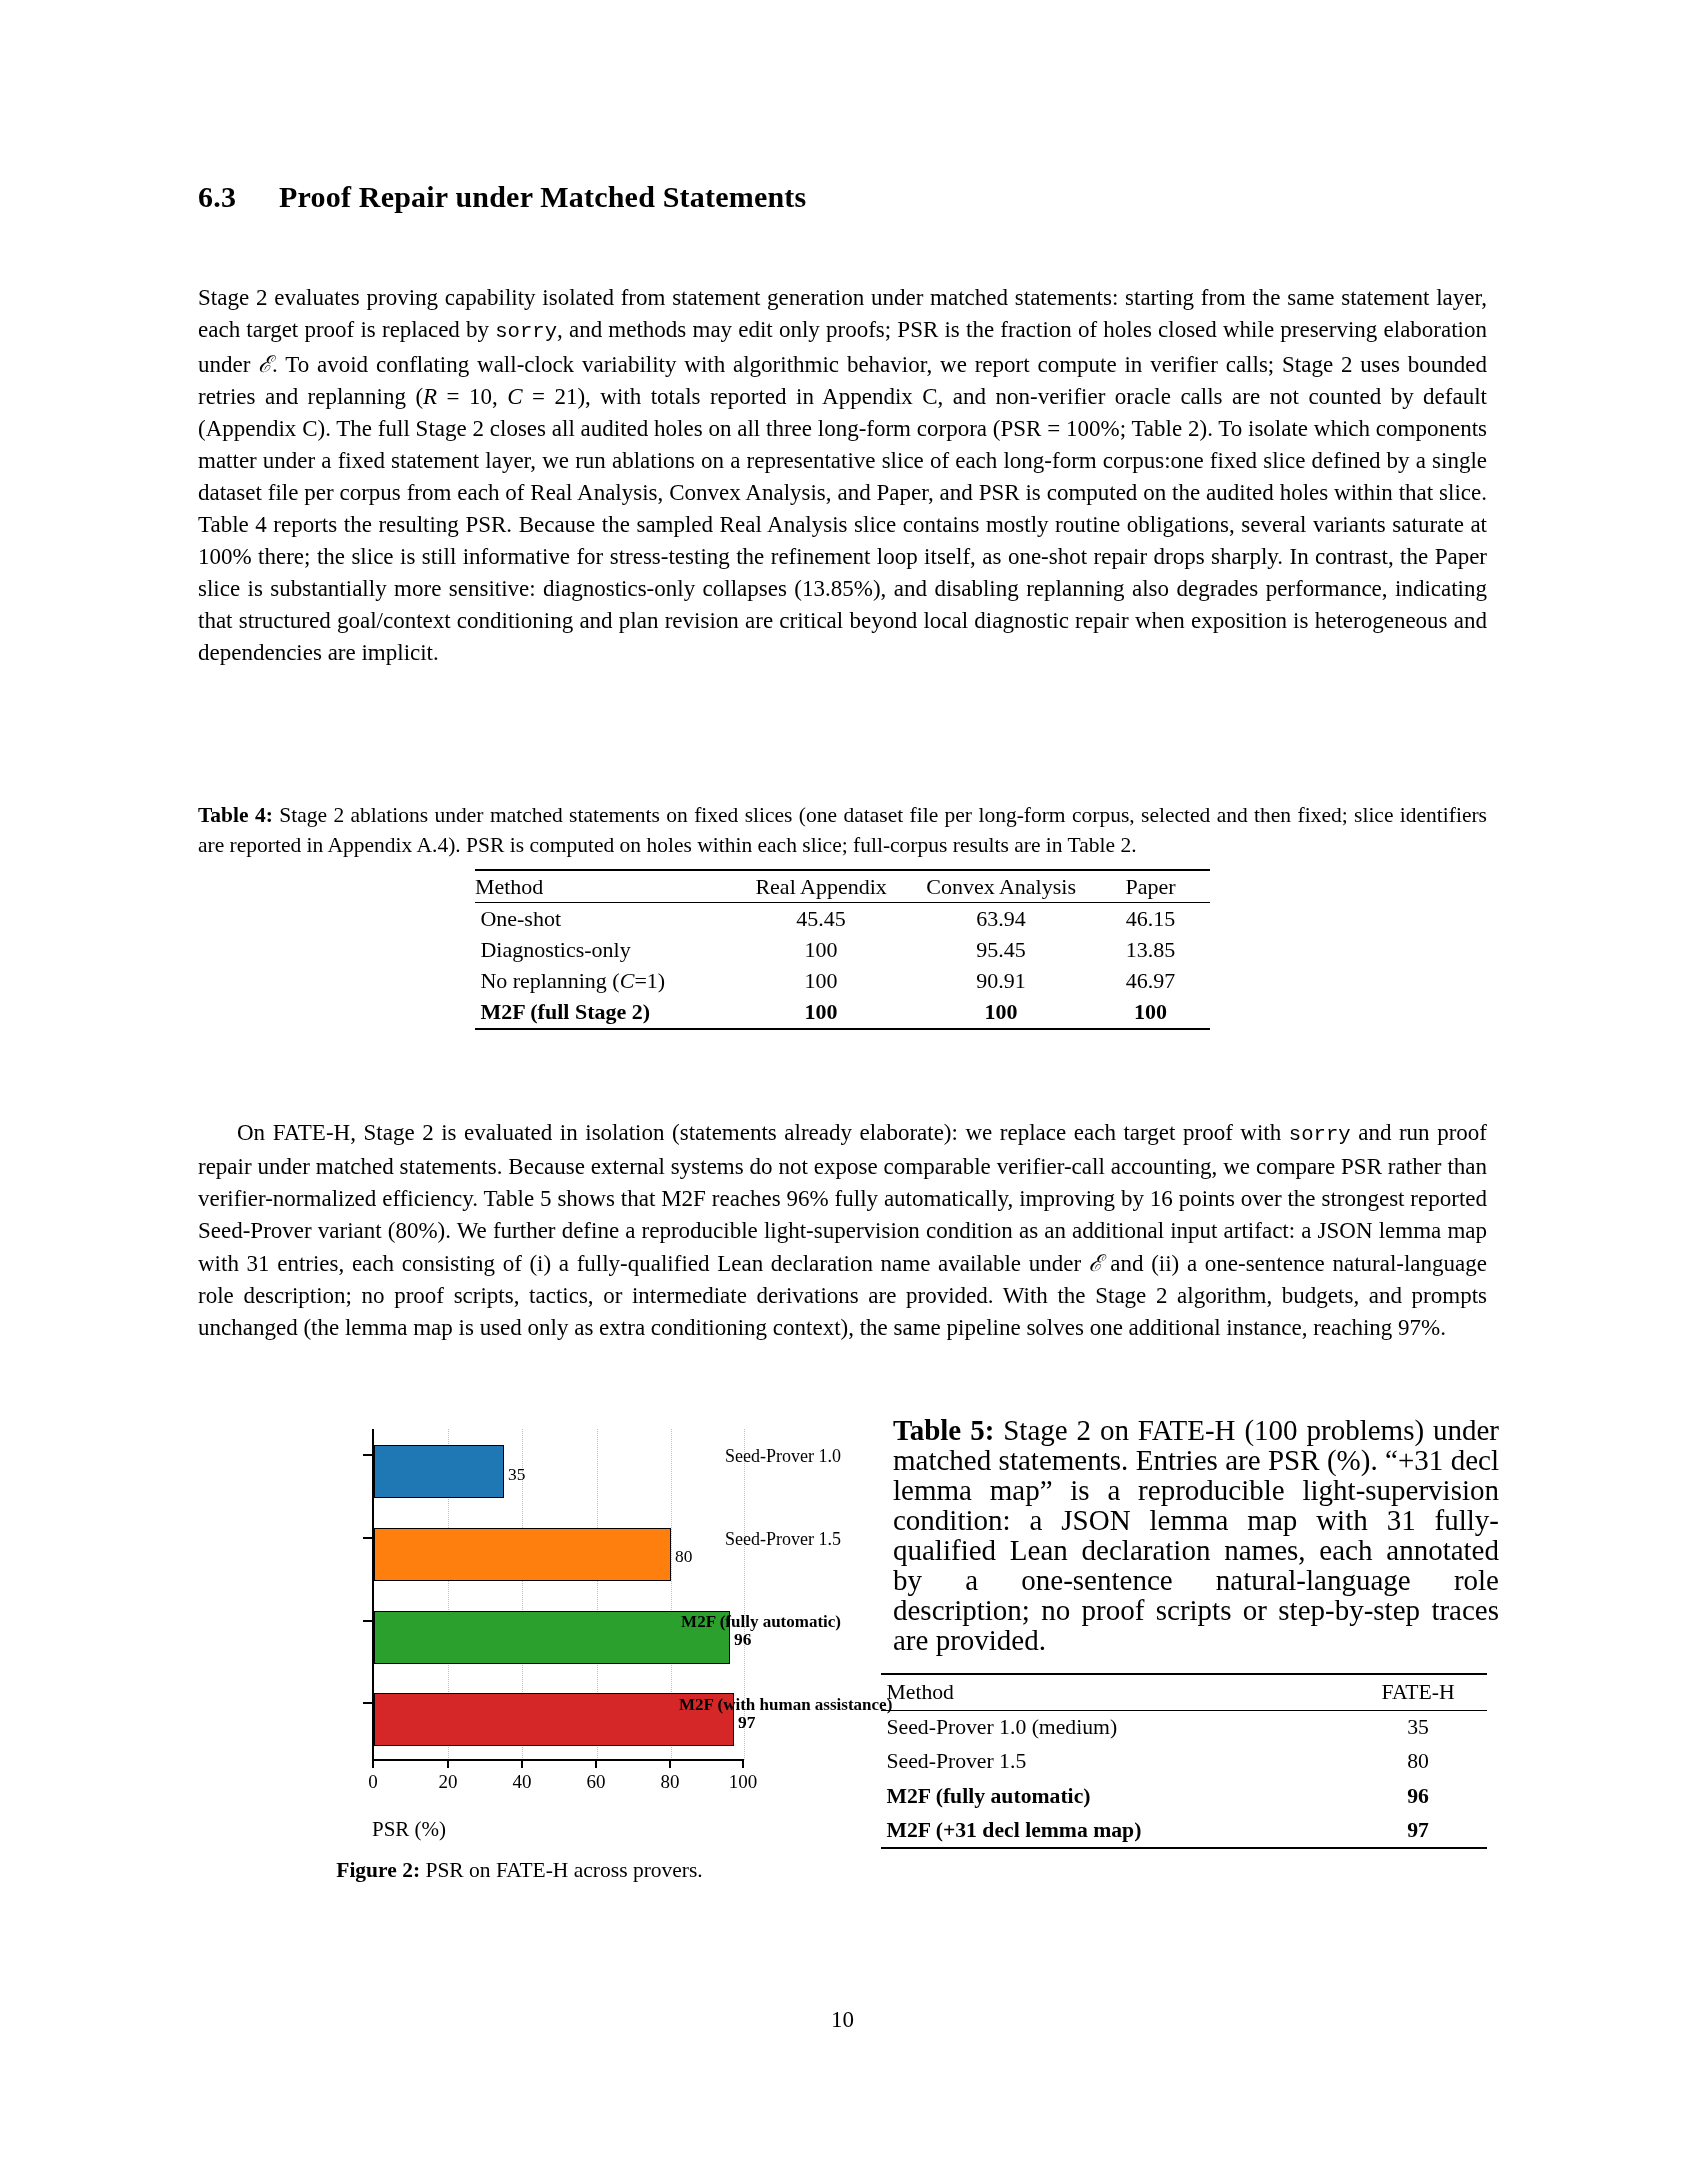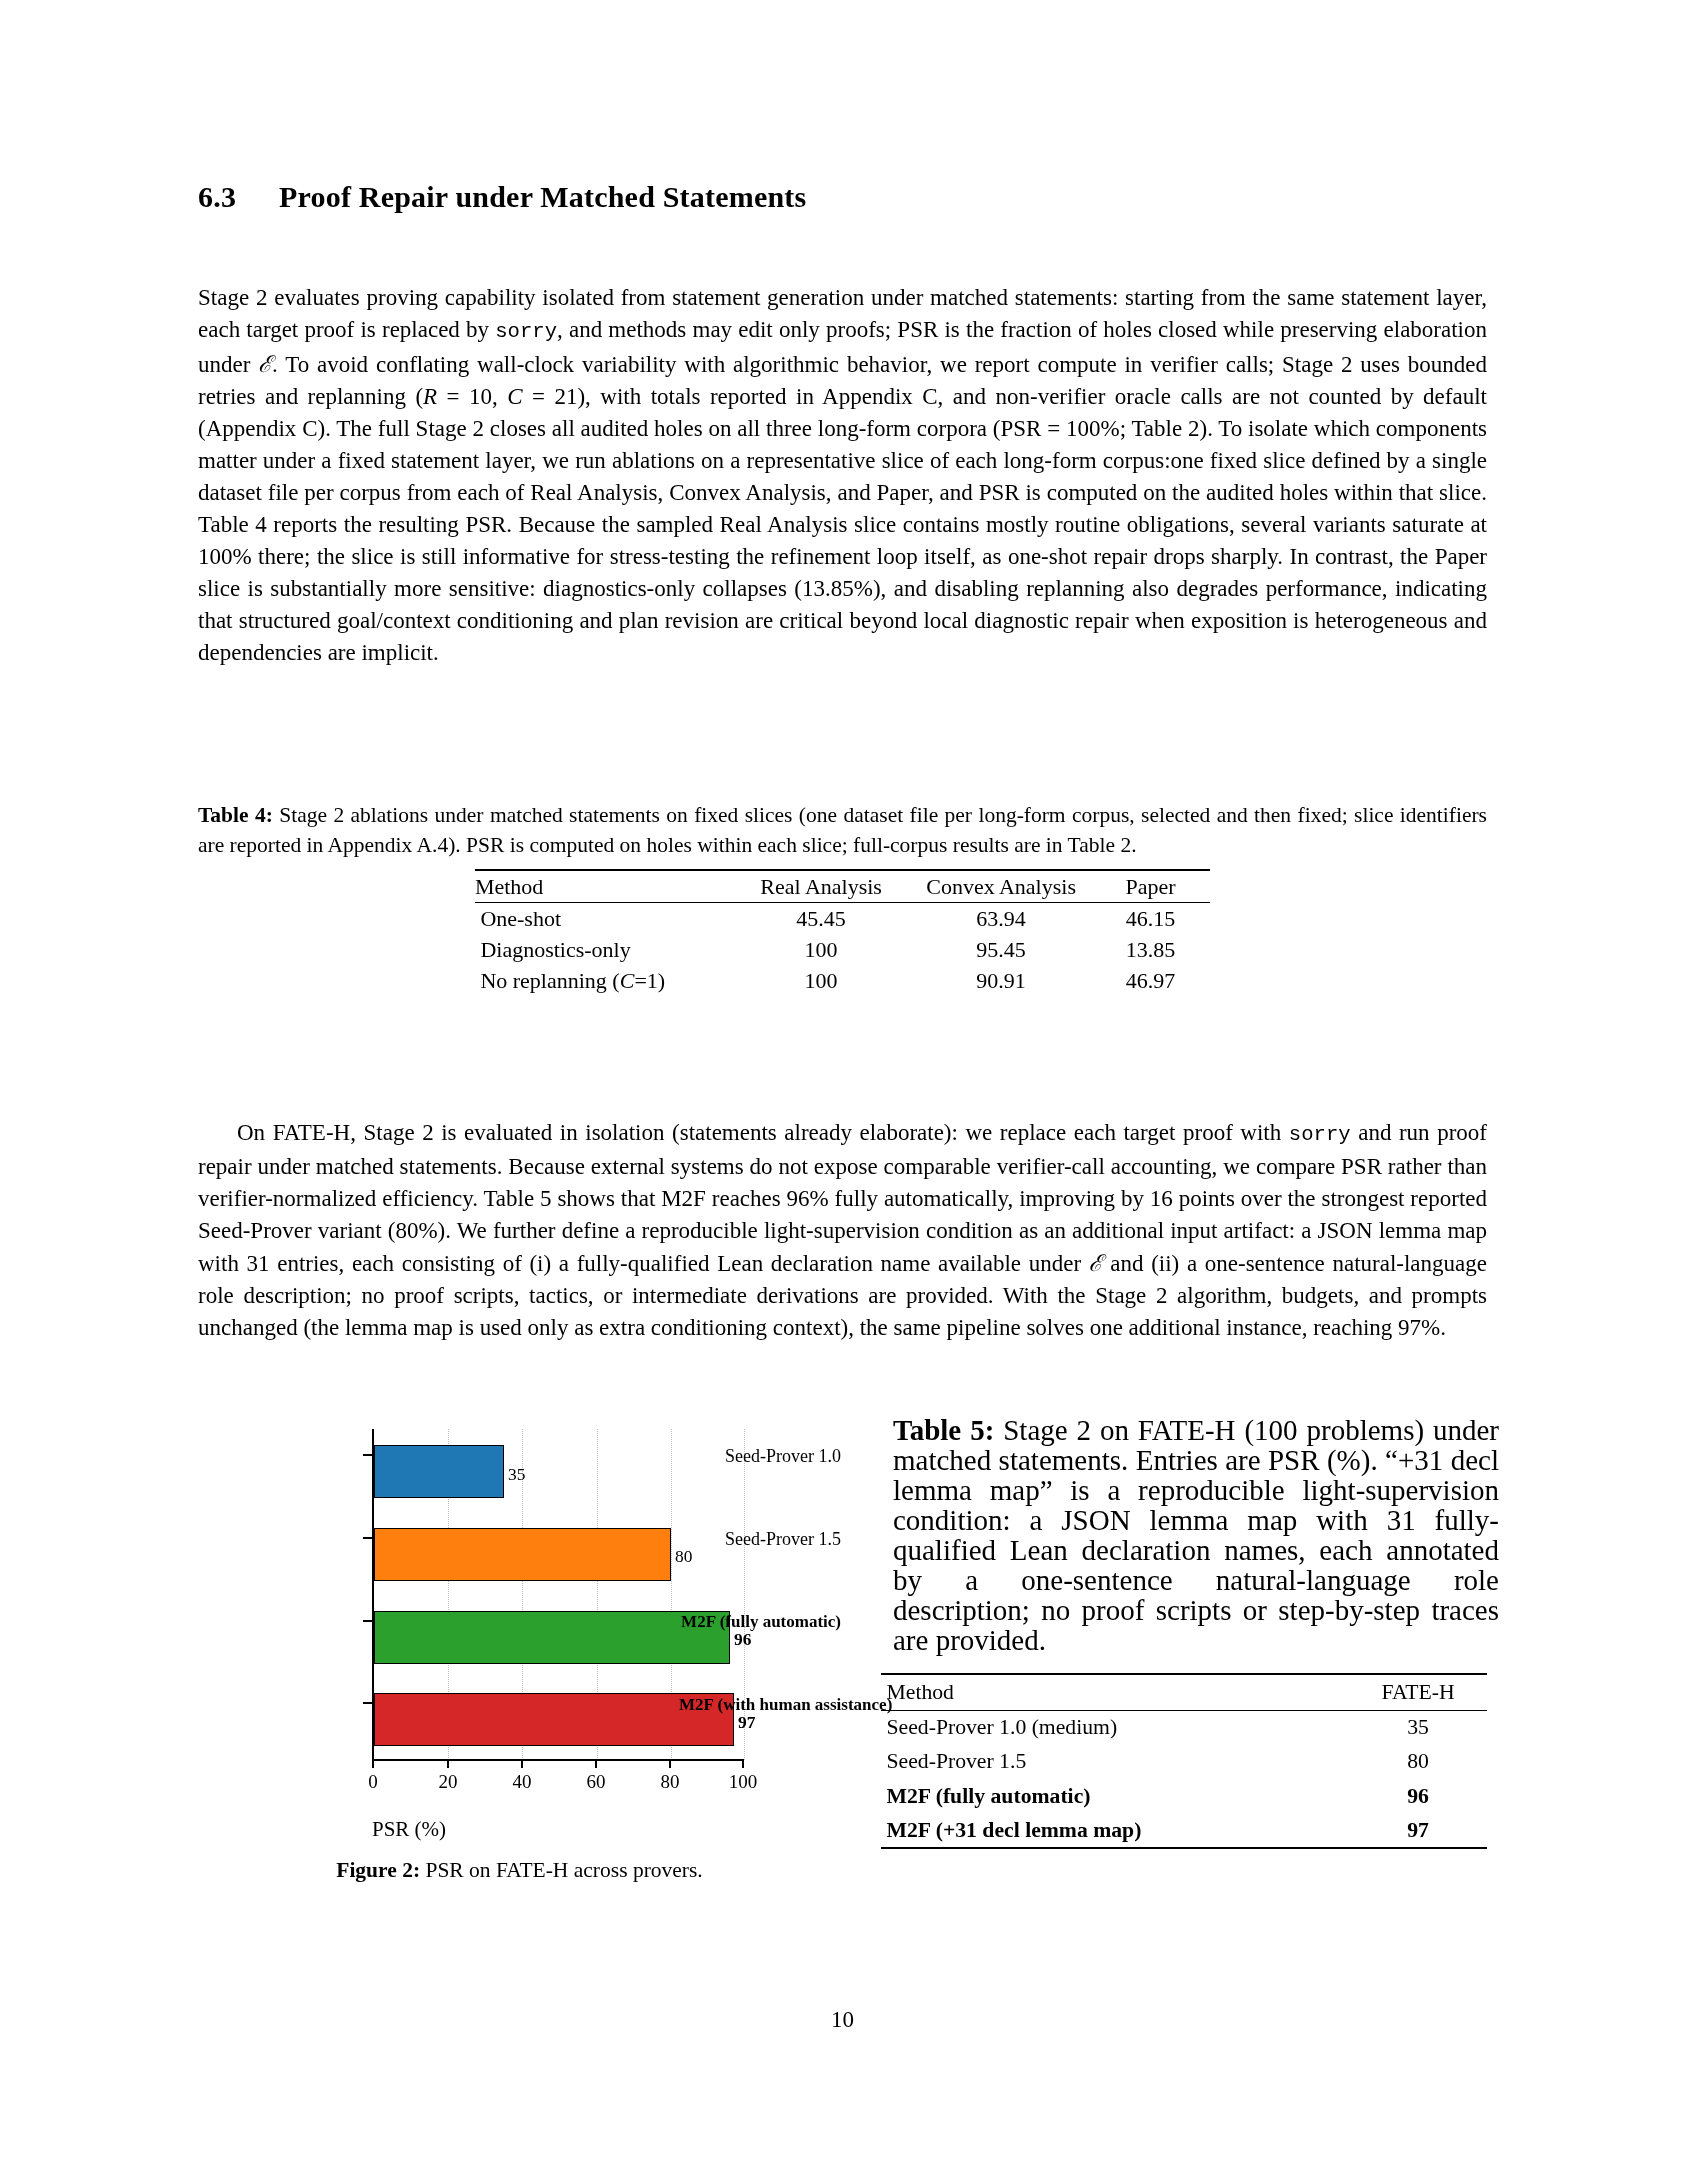--- a/index.html
+++ b/index.html
@@ -260,21 +260,21 @@
 
   <div class="tcap tcap4">
     <b>Table 4:</b><span> Stage 2 ablations under matched statements on fixed slices (one dataset file per long-form corpus, selected and then fixed; slice identifiers are reported in Appendix A.4). PSR is computed on holes within each slice; full-corpus results are in Table 2.</span>
   </div>
 
   <div class="table4-wrap">
     <table class="tbl t4">
       <thead>
         <tr class="rule-top">
           <th class="c-method rule-top">Method</th>
-          <th class="c-num rule-top">Real Analysis</th>
+          <th class="c-num rule-top">Real Appendix</th>
           <th class="c-num rule-top">Convex Analysis</th>
           <th class="c-num paper rule-top">Paper</th>
         </tr>
       </thead>
       <tbody>
         <tr>
           <td class="c-method rule-mid">One-shot</td>
           <td class="c-num rule-mid">45.45</td>
           <td class="c-num rule-mid">63.94</td>
           <td class="c-num paper rule-mid">46.15</td>
@@ -283,20 +283,26 @@
           <td class="c-method">Diagnostics-only</td>
           <td class="c-num">100</td>
           <td class="c-num">95.45</td>
           <td class="c-num paper">13.85</td>
         </tr>
         <tr>
           <td class="c-method"><span>No replanning (</span><span class="mathit">C</span><span>=1)</span></td>
           <td class="c-num">100</td>
           <td class="c-num">90.91</td>
           <td class="c-num paper">46.97</td>
+        </tr>
+        <tr class="bold">
+          <td class="c-method rule-bot">M2F (full Stage 2)</td>
+          <td class="c-num rule-bot">100</td>
+          <td class="c-num rule-bot">100</td>
+          <td class="c-num paper rule-bot">100</td>
         </tr>
       </tbody>
     </table>
   </div>
 
   <div class="para p2">
     <span>On FATE-H, Stage 2 is evaluated in isolation (statements already elaborate): we replace each target proof with </span><span class="mono">sorry</span><span> and run proof repair under matched statements. Because external systems do not expose comparable verifier-call accounting, we compare PSR rather than verifier-normalized efficiency. Table 5 shows that M2F reaches 96% fully automatically, improving by 16 points over the strongest reported Seed-Prover variant (80%). We further define a reproducible light-supervision condition as an additional input artifact: a JSON lemma map with 31 entries, each consisting of (i) a fully-qualified Lean declaration name available under </span><span class="cal">ℰ</span><span> and (ii) a one-sentence natural-language role description; no proof scripts, tactics, or intermediate derivations are provided. With the Stage 2 algorithm, budgets, and prompts unchanged (the lemma map is used only as extra conditioning context), the same pipeline solves one additional instance, reaching 97%.</span>
   </div>
 
   <div class="fig-row">

